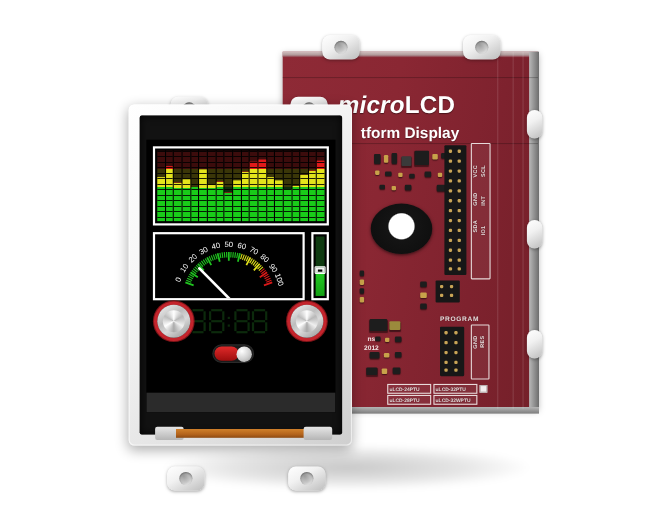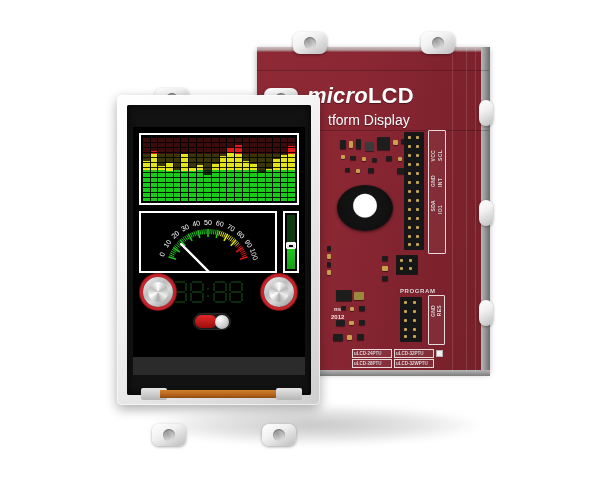--- a/index.html
+++ b/index.html
@@ -22,21 +22,21 @@
   .pcb-top-strip{position:absolute;left:257px;top:47px;width:232px;height:5px;
     background:linear-gradient(180deg,#ddd8d6,#b6aeac 60%,#8d3744);opacity:.85;}
   .pcb-seam{position:absolute;background:rgba(0,0,0,.22);}
   .pcb-vline{position:absolute;width:1px;background:rgba(255,255,255,.13);}
 
   
   .brand{position:absolute;left:307px;top:83px;font-size:22px;font-weight:bold;color:#ffffff;
     letter-spacing:.2px;white-space:nowrap;text-shadow:0 1px 1px rgba(0,0,0,.45);}
   .brand i{font-style:italic;font-weight:bold;}
   .brand b{font-weight:bold;font-style:normal;}
-  .subbrand{position:absolute;left:328px;top:112px;font-size:14px;font-weight:normal;color:#ffffff;
+  .subbrand{position:absolute;left:328px;top:112px;font-size:14px;font-weight:bold;color:#ffffff;
     white-space:nowrap;text-shadow:0 1px 1px rgba(0,0,0,.4);}
   .pcb-label{position:absolute;color:#e9dcdc;font-size:5px;font-weight:bold;white-space:nowrap;
     text-shadow:0 0 1px rgba(0,0,0,.5);}
   .pcb-label.vert{writing-mode:vertical-rl;transform:rotate(180deg);letter-spacing:.3px;}
   .pcb-date{position:absolute;color:#efe2e2;font-size:6px;font-weight:bold;white-space:nowrap;}
 
   
   .tab{position:absolute;border-radius:7px;
     background:linear-gradient(150deg,#ffffff 0%,#f1f1f1 40%,#d3d3d3 75%,#bdbdbd 100%);
     box-shadow:0 1px 3px rgba(0,0,0,.35);}

